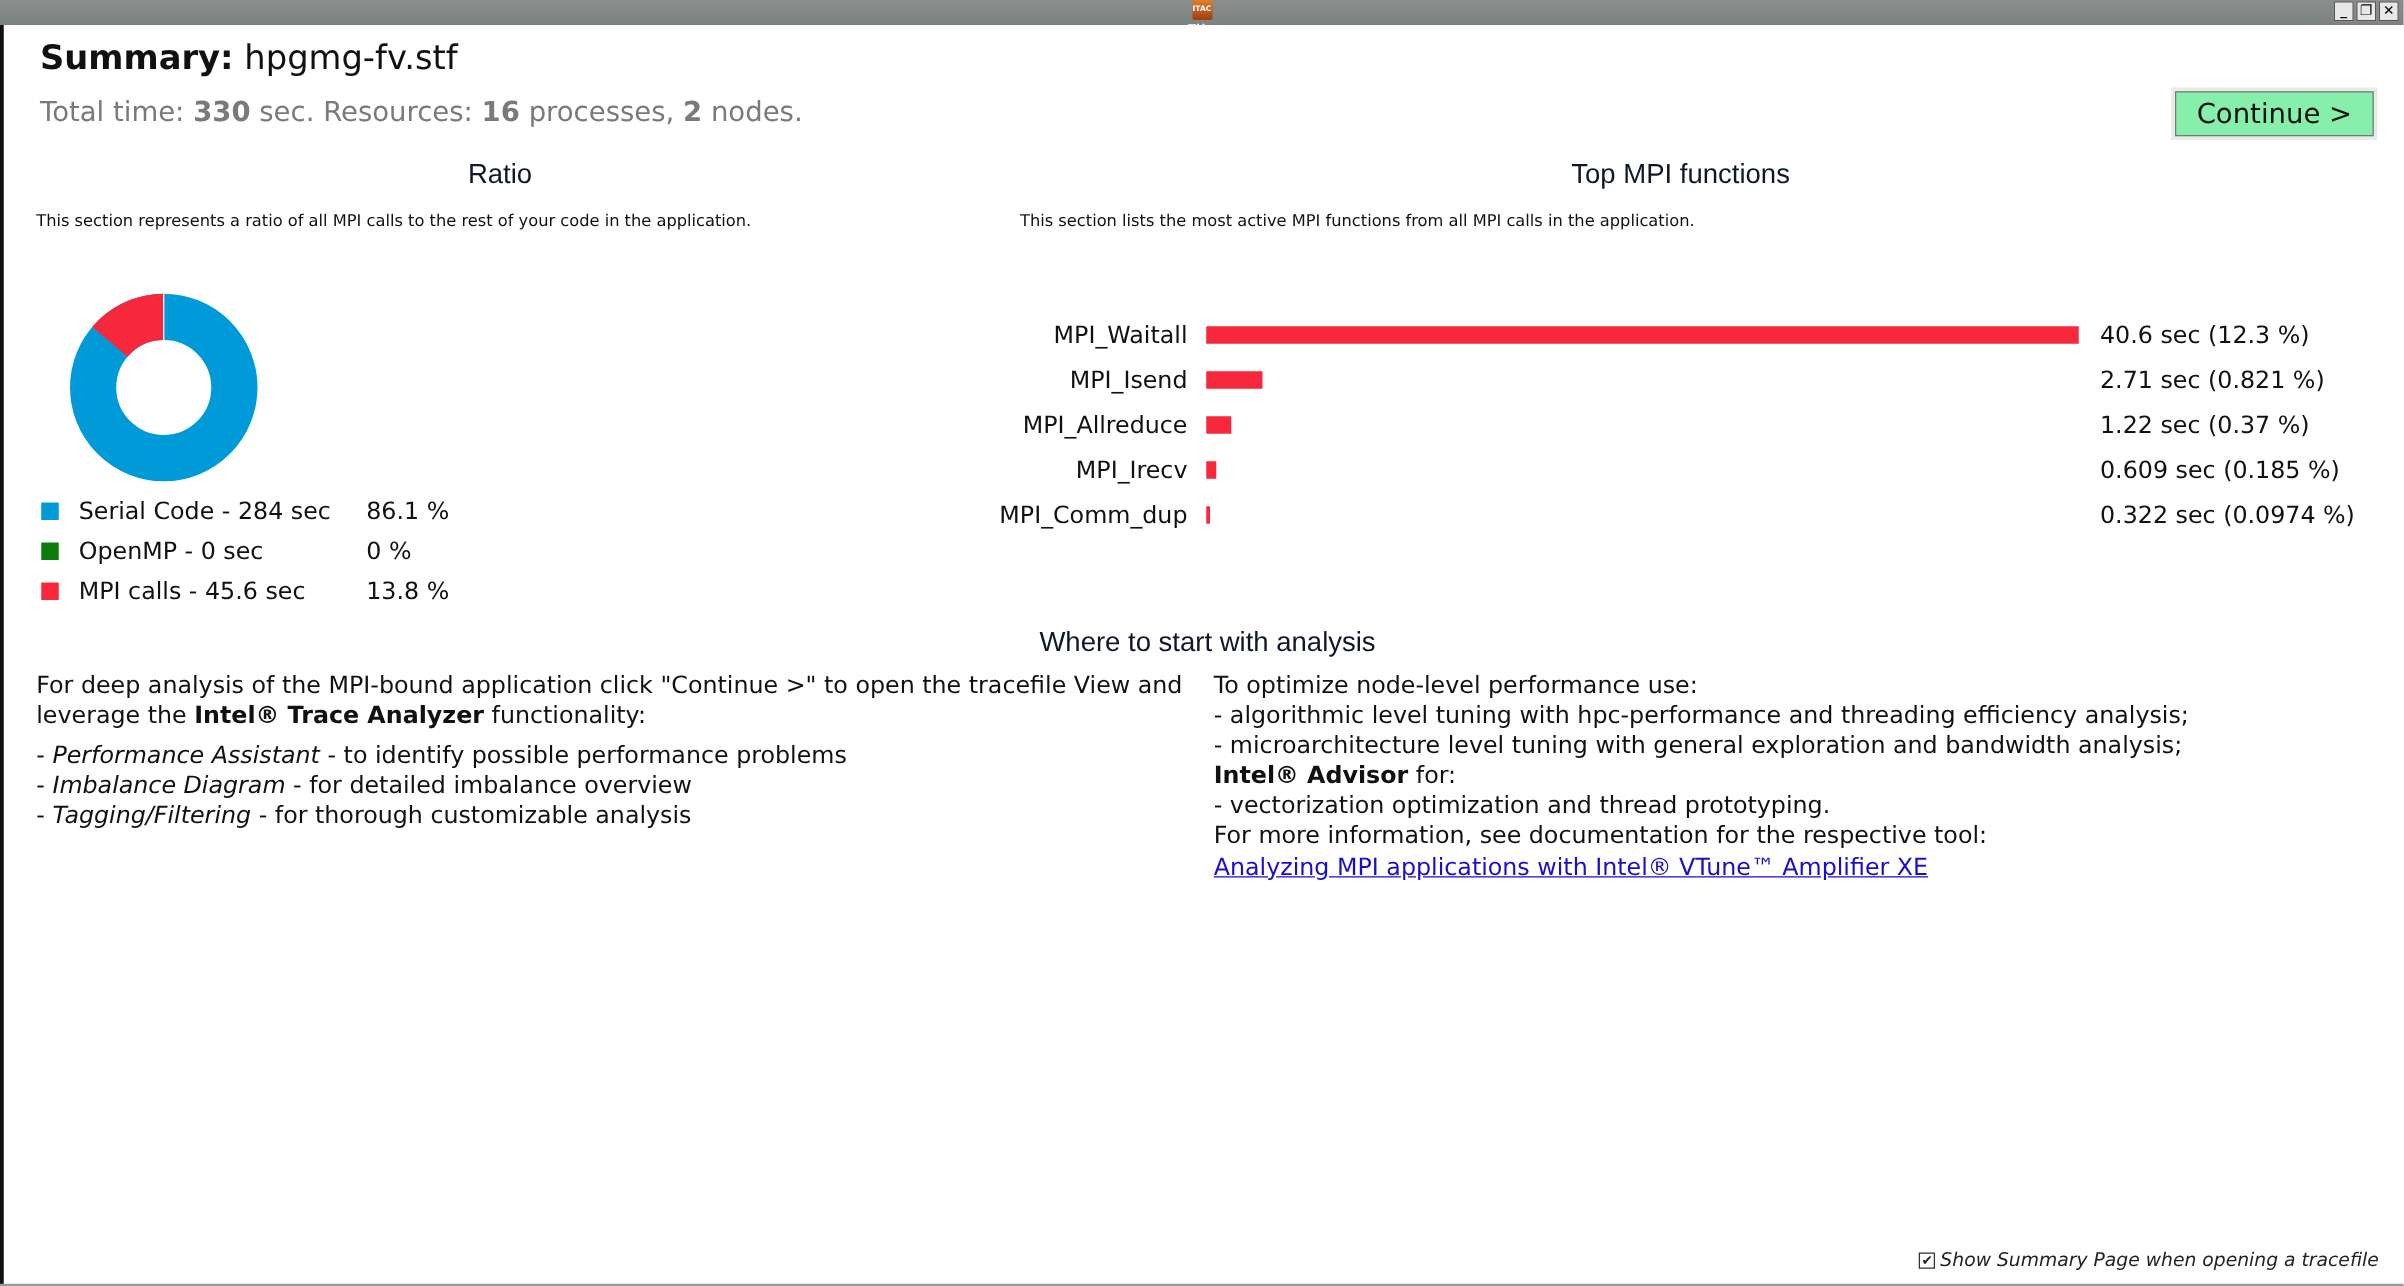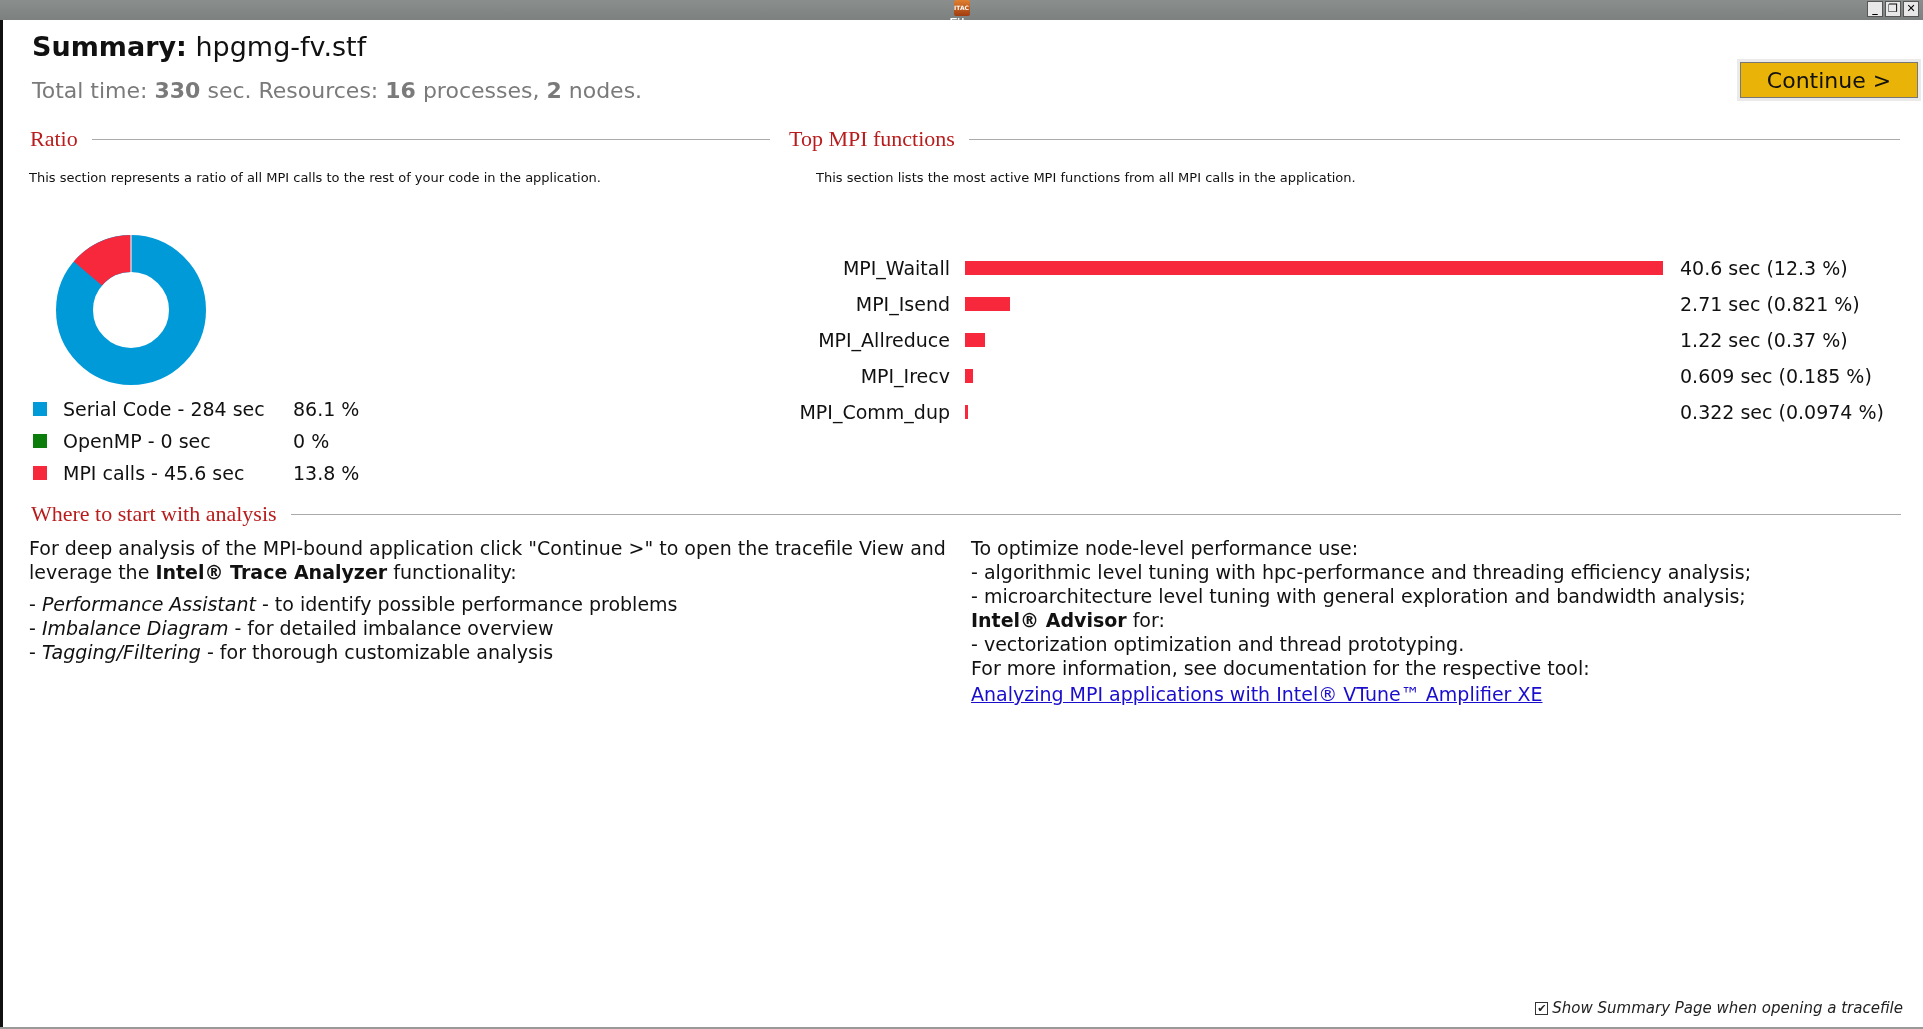--- a/index.html
+++ b/index.html
@@ -24,30 +24,31 @@
     font-size: 11px; line-height: 14px; text-align: center; color: #000; font-weight: bold;
   }
   .left-border { position: absolute; left: 0; top: 20px; width: 3px; height: 1009px; background: #111; }
   .bottom-border { position: absolute; left: 0; bottom: 0; width: 1923px; height: 2px; background: #999; }
 
   .title { position: absolute; left: 32px; top: 31px; font-size: 27px; color: #111; }
   .title b { font-weight: bold; }
   .subtitle { position: absolute; left: 32px; top: 78px; font-size: 22px; color: #7a7a7a; }
   .subtitle b { font-weight: bold; }
   .continue-btn {
-    position: absolute; left: 1740px; top: 62px; width: 178px; height: 36px;
-    background: #eab308; border: 1px solid #777; font-size: 22px; color: #111;
+    position: absolute; left: 1740px; top: 73px; width: 159px; height: 36px;
+    background: #86efac; border: 1px solid #777; font-size: 22px; color: #111;
     font-family: "DejaVu Sans", sans-serif; cursor: pointer;
     box-shadow: 0 0 0 3px #eaeaea;
   }
 
   .section-head {
     position: absolute; display: flex; align-items: center;
-    font-size: 22px; color: #b91c1c; font-family: Liberation Serif, serif;
+    font-size: 22px; color: #0f172a; font-family: Liberation Sans, sans-serif;
     transform-origin: left center;
+    flex-direction: column;
   }
   .section-head .line { flex: 1; height: 1px; background: #aaa; margin-left: 14px; }
   .desc { position: absolute; font-size: 13px; color: #111; line-height: 24px; }
 
   .donut { position: absolute; left: 55px; top: 234px; width: 152px; height: 152px; }
   .legend { position: absolute; left: 33px; top: 393px; }
   .legend-row { display: flex; align-items: center; height: 32px; font-size: 19px; }
   .swatch { width: 14px; height: 14px; margin-right: 16px; }
   .legend-label { width: 230px; }
 

